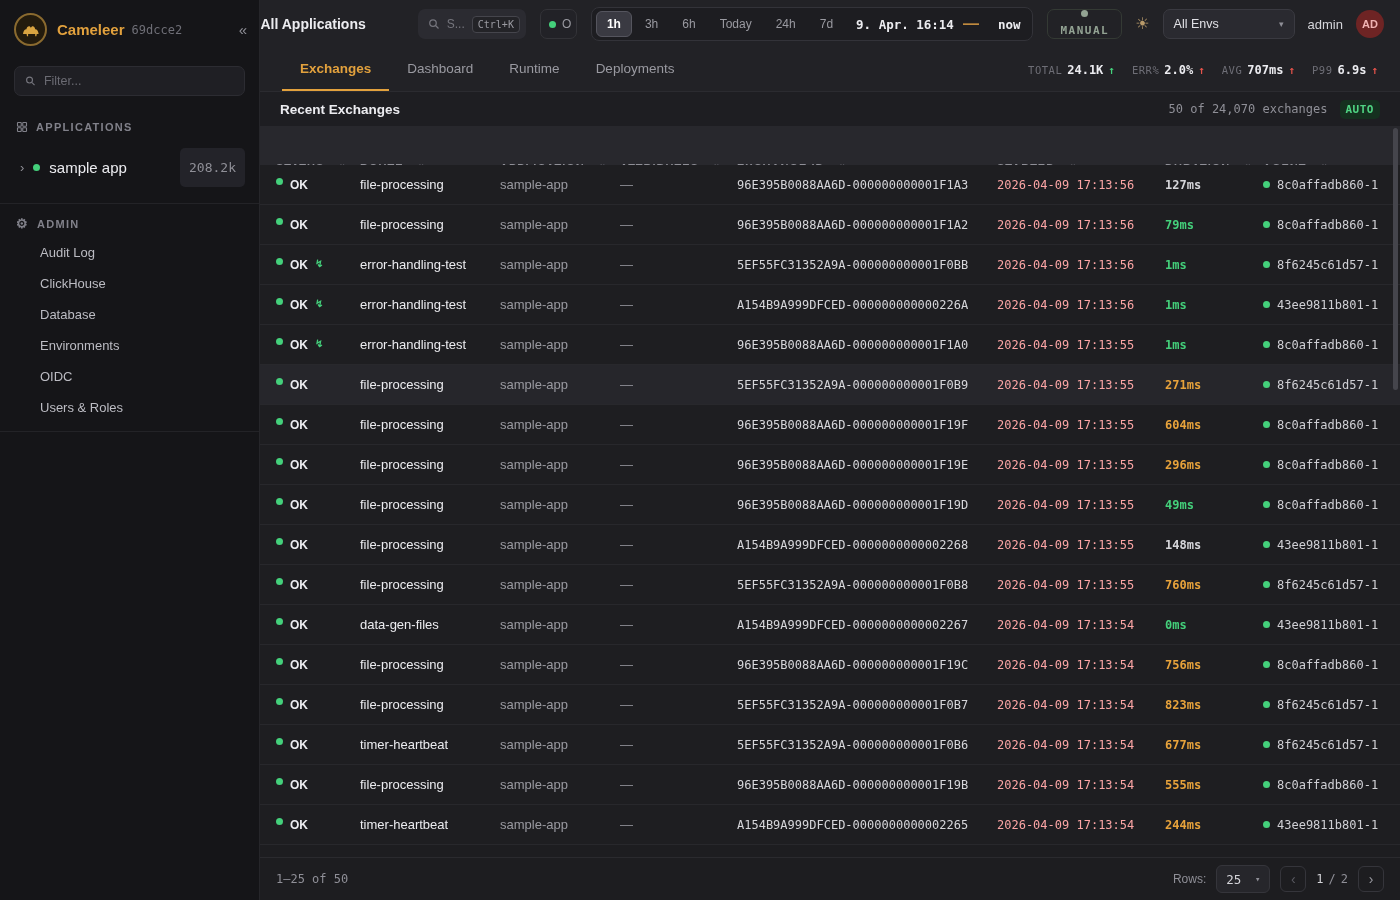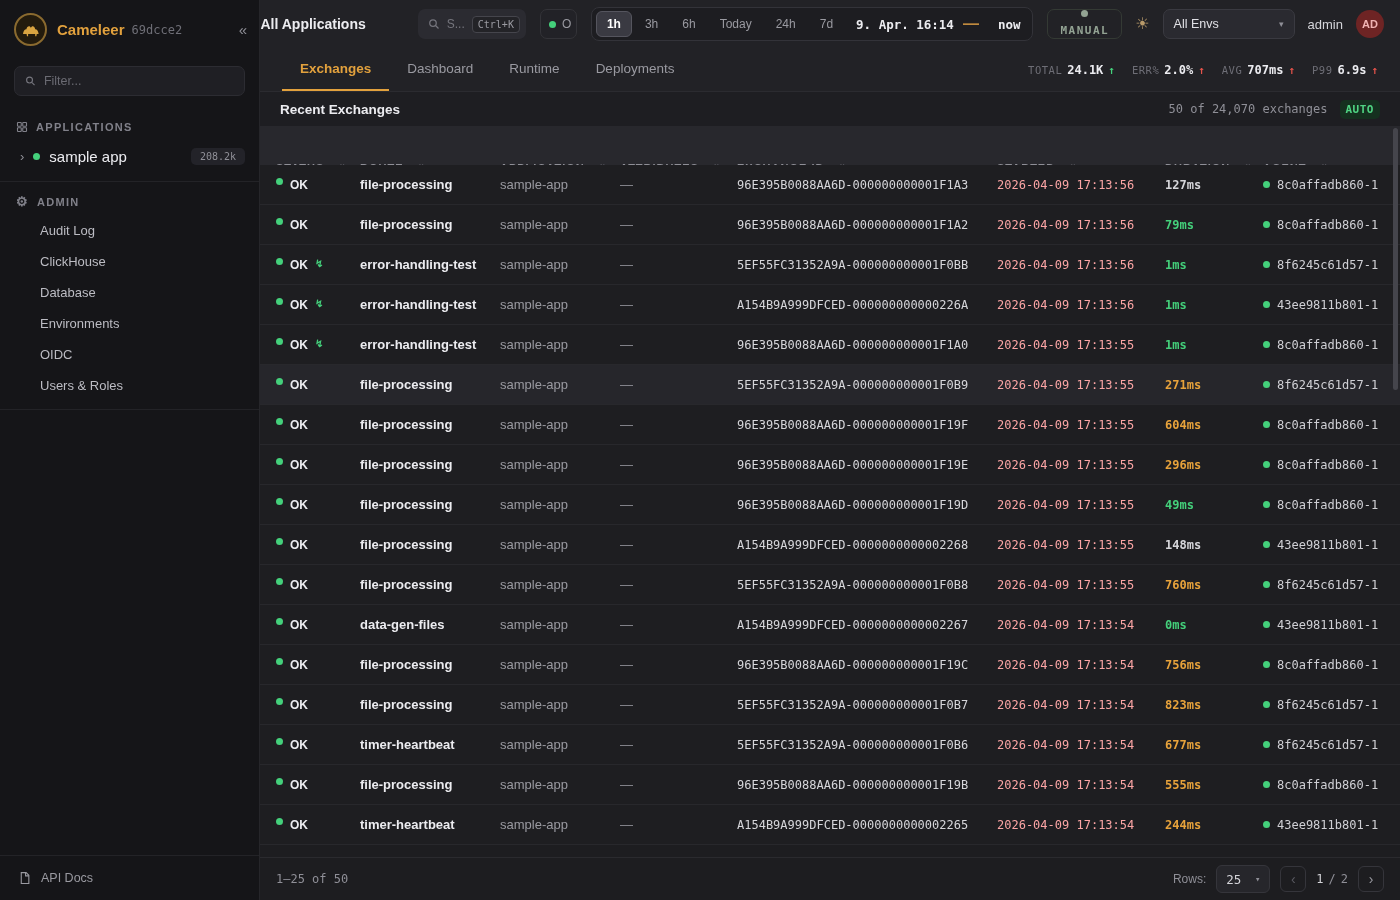--- a/index.html
+++ b/index.html
@@ -25,21 +25,21 @@
     border-radius:7px; display:flex; align-items:center; gap:8px; padding:0 10px; }
   .filter-wrap input{ background:transparent; border:none; outline:none; color:#c9c9cf; font-size:12.5px; width:100%; }
   .filter-wrap input::placeholder{ color:#6b6b73; }
   .section-header{ display:flex; align-items:center; gap:8px; padding:7px 16px; color:#81818a;
     font-size:11px; font-weight:700; letter-spacing:1.3px; }
   .section-header .sh-icon{ color:#81818a; font-size:13px; line-height:1; display:flex; }
   .app-item{ display:flex; align-items:center; gap:9px; padding:8px 14px 8px 20px; cursor:pointer; }
   .app-item .chev{ color:#8f8f97; font-size:13px; }
   .app-item .label{ color:#ececf0; font-size:15px; }
   .badge{ margin-left:auto; background:#232329; color:#8f8f97; font-family:"DejaVu Sans Mono",monospace;
-    font-size:10px; padding:3px 9px; border-radius:5px; }
+    font-size:13px; padding:12px 9px; border-radius:5px; }
   .divider{ border-top:1px solid #232327; margin:8px 0 6px; }
   .nav-item{ padding:8px 16px 8px 40px; color:#bcbcc3; font-size:13px; cursor:pointer; }
   .sb-spacer{ flex:1; }
   .sb-footer{ border-top:1px solid #232327; padding:15px 18px; display:flex; gap:10px;
     align-items:center; color:#9a9aa1; font-size:12.5px; cursor:pointer; }
 
   
   .main{ flex:1; display:flex; flex-direction:column; position:relative; min-width:0; }
 
   .topbar{ height:48px; background:#222226; display:flex; align-items:center; padding:0 16px 0 24px; gap:14px;justify-content:flex-end; }
@@ -96,21 +96,21 @@
   .th{ color:#8f8f97; font-size:11px; font-weight:700; letter-spacing:1px; display:flex; gap:14px;
     align-items:center; cursor:pointer; white-space:nowrap;margin-top:36px; }
   .sort-icon{ color:#5a5a62; font-size:9px; }
   .tbody{ background:#1e1e21; height:680px; overflow:hidden; }
   .trow{ height:40px; display:grid; grid-template-columns:var(--cols); align-items:center;
     padding-left:16px; border-bottom:1px solid #28282c; cursor:pointer; }
   .trow.highlight{ background:#26262b; }
   .cell{ white-space:nowrap; overflow:hidden; text-overflow:ellipsis; padding-right:8px; }
   .c-status{ display:flex; align-items:flex-start; gap:7px; color:#ececf0; font-size:12px; font-weight:700; }
   .flag-icon{ color:var(--green); font-size:10px; }
-  .c-route{ color:#ececf0; font-size:13px; font-weight:700; }
+  .c-route{ color:#ececf0; font-size:13px; font-weight:400; }
   .c-app{ color:#9a9aa1; font-size:13px; }
   .c-attr{ color:#8f8f97; font-size:13px; }
   .c-id{ font-family:"DejaVu Sans Mono",monospace; font-size:12px; color:#d6d6da; }
   .c-start{ font-family:"DejaVu Sans Mono",monospace; font-size:12px; color:#fca5a5; }
   .c-dur{ font-family:"DejaVu Sans Mono",monospace; font-size:12px; font-weight:700; color:#d6d6da; }
   .c-dur.d-green{ color:var(--green); }
   .c-dur.d-amber{ color:var(--amber); }
   .c-agent{ display:flex; align-items:center; gap:7px; font-family:"DejaVu Sans Mono",monospace;
     font-size:12px; color:#d0d0d5; }
 
@@ -185,27 +185,20 @@
     <div class="nav-item">Audit Log</div>
     <div class="nav-item">ClickHouse</div>
     <div class="nav-item">Database</div>
     <div class="nav-item">Environments</div>
     <div class="nav-item">OIDC</div>
     <div class="nav-item">Users &amp; Roles</div>
 
     <div class="divider"></div>
     <div class="sb-spacer"></div>
 
-    <div class="sb-footer">
-      <svg width="13" height="14" viewBox="0 0 24 24" fill="none" stroke="#9a9aa1" stroke-width="2">
-        <path d="M6 2h9l5 5v15H6z"></path>
-          <path d="M14 2v6h6"></path>
-      </svg>
-      <span>API Docs</span>
-    </div>
   </aside>
 
   <main class="main">
 
     <header class="topbar">
       <span class="tb-title">All Applications</span>
 
       <div class="tb-search">
         <svg width="12" height="12" viewBox="0 0 24 24" fill="none" stroke="#75757d" stroke-width="2.5">
           <circle cx="10" cy="10" r="6.5"></circle>

